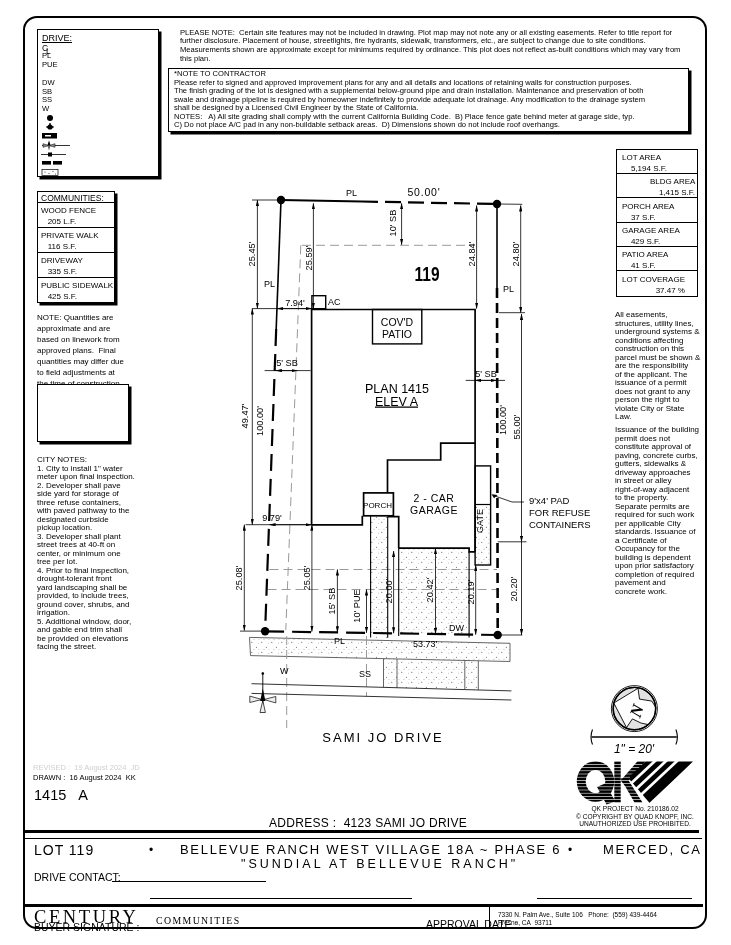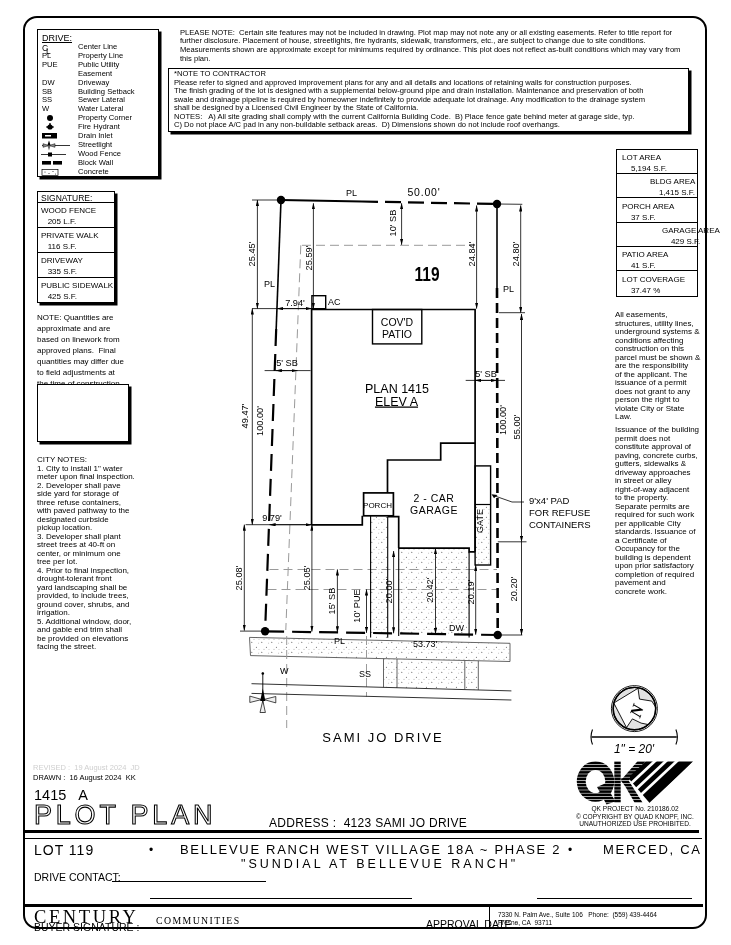--- a/index.html
+++ b/index.html
@@ -45,24 +45,23 @@
       <rect x="8" y="-2" width="4" height="4" fill="#000"></rect>
     </g>
     <rect x="2" y="123" width="9" height="3.6" fill="#000"></rect>
     <rect x="13" y="123" width="9" height="3.6" fill="#000"></rect>
     <rect x="2" y="131.5" width="16" height="6" fill="#fff" stroke="#000" stroke-width="0.7"></rect>
     <circle cx="5" cy="134" r="0.6" fill="#333"></circle>
       <circle cx="9" cy="135.5" r="0.6" fill="#333"></circle>
     <circle cx="13" cy="133.5" r="0.6" fill="#333"></circle>
       <circle cx="15.5" cy="136" r="0.5" fill="#333"></circle>
   </svg>
-  <div class="abs s75" style="left:78px;top:43px;">Center Line<br>Property Line<br>Public Utility<br>Easement<br>Driveway<br>Building Setback<br>Sewer Lateral<br>Water Lateral<br>Property Corner<br>Fire Hydrant<br>Drain Inlet<br>Streetlight<br>Wood Fence<br>Block Wall<br>Concrete</div>
 
   <div class="box" style="left:37px;top:191px;width:76px;height:110px;"></div>
-  <div class="abs" style="left:41px;top:193px;font-size:8.5px;">SIGNATURE:</div>
+  <div class="abs" style="left:41px;top:193px;font-size:8.5px;">COMMUNITIES:</div>
   <div class="abs" style="left:37px;top:202px;width:77px;height:0;border-top:1.3px solid #000;"></div>
   <div class="abs s8" style="left:41px;top:205px;">WOOD FENCE<br>&nbsp;&nbsp;&nbsp;205 L.F.</div>
   <div class="abs" style="left:37px;top:227px;width:77px;height:0;border-top:1.3px solid #000;"></div>
   <div class="abs s8" style="left:41px;top:230px;">PRIVATE WALK<br>&nbsp;&nbsp;&nbsp;116 S.F.</div>
   <div class="abs" style="left:37px;top:252px;width:77px;height:0;border-top:1.3px solid #000;"></div>
   <div class="abs s8" style="left:41px;top:255px;">DRIVEWAY<br>&nbsp;&nbsp;&nbsp;335 S.F.</div>
   <div class="abs" style="left:37px;top:277px;width:77px;height:0;border-top:1.3px solid #000;"></div>
   <div class="abs s8" style="left:41px;top:280px;">PUBLIC SIDEWALK<br>&nbsp;&nbsp;&nbsp;425 S.F.</div>
 
   <div class="abs s8" style="left:37px;top:312px;width:105px;">NOTE: Quantities are<br>approximate and are<br>based on linework from<br>approved plans.&nbsp; Final<br>quantities may differ due<br>to field adjustments at<br>the time of construction.</div>
@@ -71,39 +70,38 @@
 
   <div class="abs" style="left:37px;top:456px;width:110px;font-size:8px;line-height:8.5px;">CITY NOTES:<br>1. City to install 1" water<br>meter upon final inspection.<br>2. Developer shall pave<br>side yard for storage of<br>three refuse containers,<br>with paved pathway to the<br>designated curbside<br>pickup location.<br>3. Developer shall plant<br>street trees at 40-ft on<br>center, or minimum one<br>tree per lot.<br>4. Prior to final inspection,<br>drought-tolerant front<br>yard landscaping shall be<br>provided, to include trees,<br>ground cover, shrubs, and<br>irrigation.<br>5. Additional window, door,<br>and gable end trim shall<br>be provided on elevations<br>facing the street.</div>
 
   <div class="abs" style="left:616px;top:149px;width:80px;height:146px;border:1.4px solid #000;"></div>
   <div class="abs s8" style="left:622px;top:152px;">LOT AREA<br>&nbsp;&nbsp;&nbsp;&nbsp;5,194 S.F.</div>
   <div class="abs" style="left:616px;top:173px;width:81px;height:0;border-top:1.3px solid #000;"></div>
   <div class="abs s8" style="left:622px;top:176px;margin-left:28px;">BLDG AREA<br>&nbsp;&nbsp;&nbsp;&nbsp;1,415 S.F.</div>
   <div class="abs" style="left:616px;top:197px;width:81px;height:0;border-top:1.3px solid #000;"></div>
   <div class="abs s8" style="left:622px;top:201px;">PORCH AREA<br>&nbsp;&nbsp;&nbsp;&nbsp;37 S.F.</div>
   <div class="abs" style="left:616px;top:222px;width:81px;height:0;border-top:1.3px solid #000;"></div>
-  <div class="abs s8" style="left:622px;top:225px;margin-left:40px;">GARAGE AREA<br>&nbsp;&nbsp;&nbsp;&nbsp;429 S.F.</div>
+  <div class="abs s8" style="left:622px;top:225px;">GARAGE AREA<br>&nbsp;&nbsp;&nbsp;&nbsp;429 S.F.</div>
   <div class="abs" style="left:616px;top:246px;width:81px;height:0;border-top:1.3px solid #000;"></div>
   <div class="abs s8" style="left:622px;top:249px;">PATIO AREA<br>&nbsp;&nbsp;&nbsp;&nbsp;41 S.F.</div>
   <div class="abs" style="left:616px;top:270px;width:81px;height:0;border-top:1.3px solid #000;"></div>
-  <div class="abs s8" style="left:622px;top:274px;">LOT COVERAGE<br>&nbsp;&nbsp;&nbsp;&nbsp;37.47 %</div>
+  <div class="abs s8" style="left:622px;top:274px;text-align:right;">LOT COVERAGE<br>&nbsp;&nbsp;&nbsp;&nbsp;37.47 %</div>
 
   <div class="abs" style="left:615px;top:311px;width:90px;font-size:8px;line-height:8.5px;">All easements,<br>structures, utility lines,<br>underground systems &amp;<br>conditions affecting<br>construction on this<br>parcel must be shown &amp;<br>are the responsibility<br>of the applicant. The<br>issuance of a permit<br>does not grant to any<br>person the right to<br>violate City or State<br>Law.</div>
   <div class="abs" style="left:615px;top:426px;width:92px;font-size:8px;line-height:8.5px;">Issuance of the building<br>permit does not<br>constitute approval of<br>paving, concrete curbs,<br>gutters, sidewalks &amp;<br>driveway approaches<br>in street or alley<br>right-of-way adjacent<br>to the property.<br>Separate permits are<br>required for such work<br>per applicable City<br>standards. Issuance of<br>a Certificate of<br>Occupancy for the<br>building is dependent<br>upon prior satisfactory<br>completion of required<br>pavement and<br>concrete work.</div>
 
   <div class="abs" style="left:33px;top:763px;font-size:7.5px;color:#cfcfcf;">REVISED :&nbsp; 19 August 2024&nbsp; JD</div>
   <div class="abs" style="left:33px;top:773px;font-size:7.5px;">DRAWN :&nbsp; 16 August 2024&nbsp; KK</div>
   <div class="abs" style="left:34px;top:787px;font-size:14.5px;">1415&nbsp;&nbsp;&nbsp;A</div>
-  <div class="abs" style="left:34px;top:800px;font-size:27px;letter-spacing:3.8px;color:transparent;-webkit-text-stroke:1.05px #000;">PLOT PLAN</div>
   <div class="abs" style="left:269px;top:816px;font-size:12px;letter-spacing:0.3px;">ADDRESS :&nbsp; 4123 SAMI JO DRIVE</div>
   <div class="abs" style="left:24px;top:830px;width:675px;height:2.6px;background:#000;"></div>
   <div class="abs" style="left:24px;top:838px;width:678px;height:1.2px;background:#000;"></div>
   <div class="abs" style="left:34px;top:842px;font-size:14px;letter-spacing:1px;">LOT 119</div>
   <div class="abs" style="left:149px;top:843px;font-size:12px;">•</div>
-  <div class="abs" style="left:180px;top:842px;font-size:13px;letter-spacing:1.7px;">BELLEVUE RANCH WEST VILLAGE 18A ~ PHASE 2</div>
+  <div class="abs" style="left:180px;top:842px;font-size:13px;letter-spacing:1.7px;">BELLEVUE RANCH WEST VILLAGE 18A ~ PHASE 6</div>
   <div class="abs" style="left:568px;top:843px;font-size:12px;">•</div>
   <div class="abs" style="left:603px;top:842px;font-size:13px;letter-spacing:1.7px;">MERCED, CA</div>
   <div class="abs" style="left:241px;top:857px;font-size:12.5px;letter-spacing:3px;">"SUNDIAL AT BELLEVUE RANCH"</div>
   <div class="abs" style="left:34px;top:871px;font-size:10.5px;">DRIVE CONTACT:</div>
   <div class="abs" style="left:112px;top:881px;width:154px;height:1.2px;background:#000;"></div>
   <div class="abs" style="left:34px;top:889px;font-size:10.5px;margin-top:32px;">BUYER SIGNATURE :</div>
   <div class="abs" style="left:150px;top:897.5px;width:262px;height:1.2px;background:#000;"></div>
   <div class="abs" style="left:426px;top:918px;font-size:10.5px;">APPROVAL DATE :</div>
   <div class="abs" style="left:537px;top:897.5px;width:155px;height:1.2px;background:#000;"></div>
   <div class="abs" style="left:24px;top:904px;width:679px;height:2.6px;background:#000;"></div>

